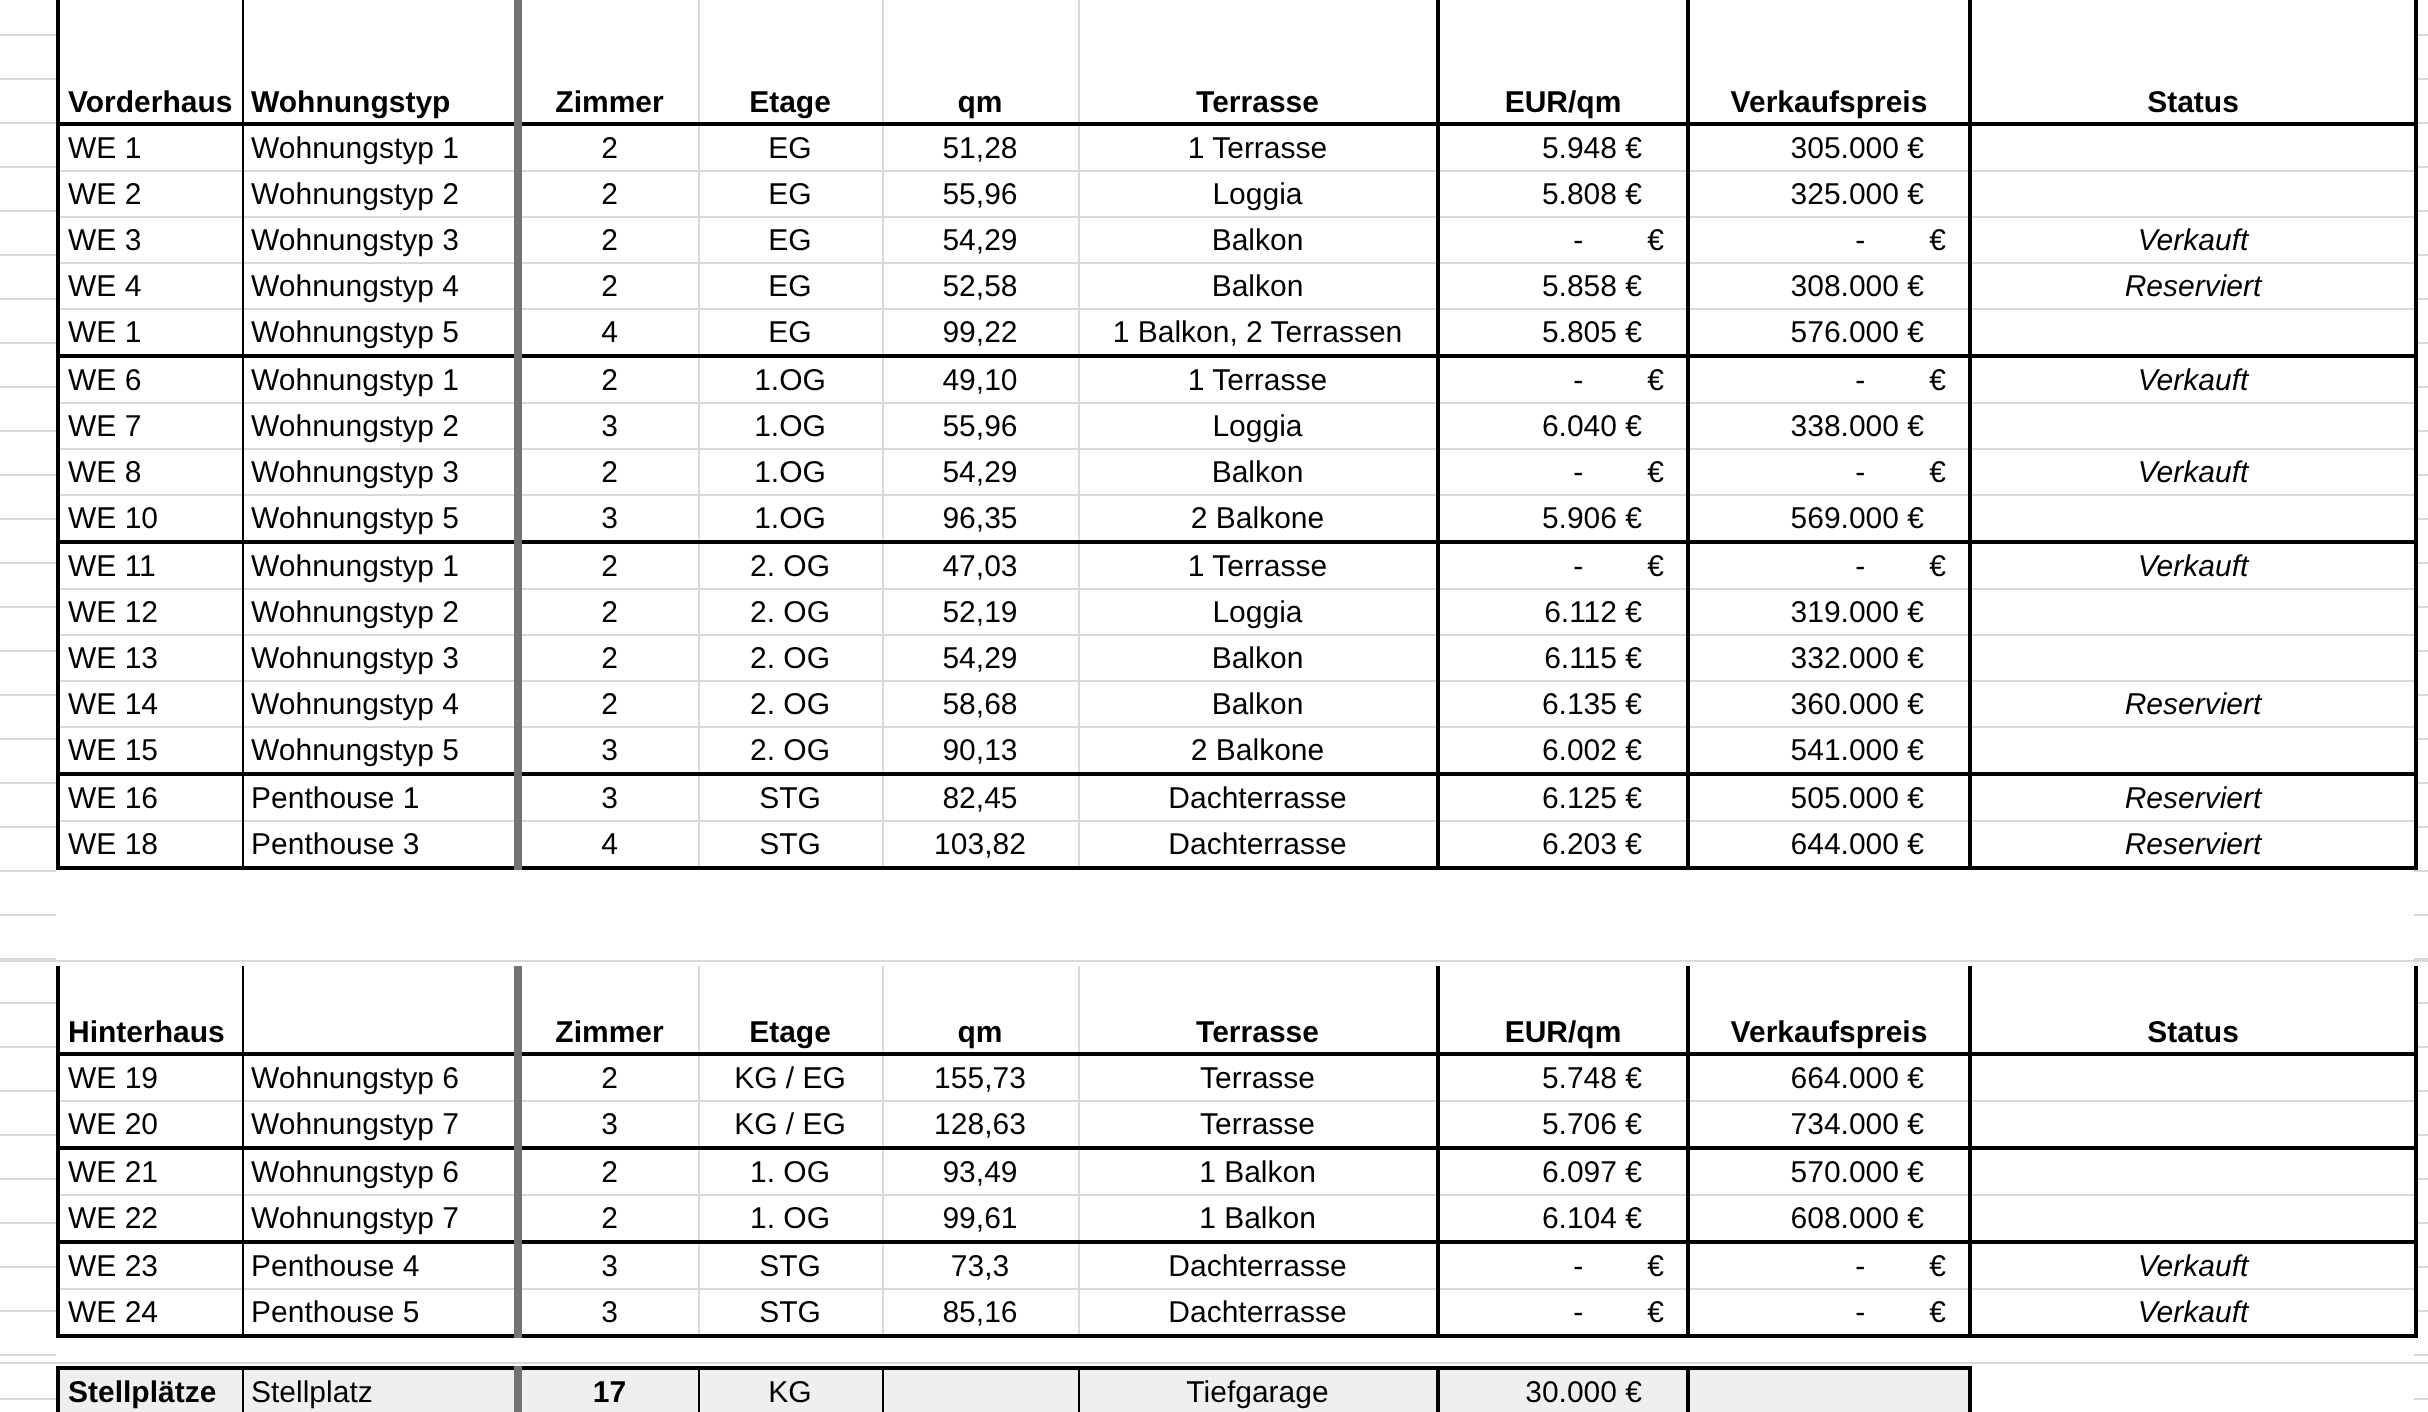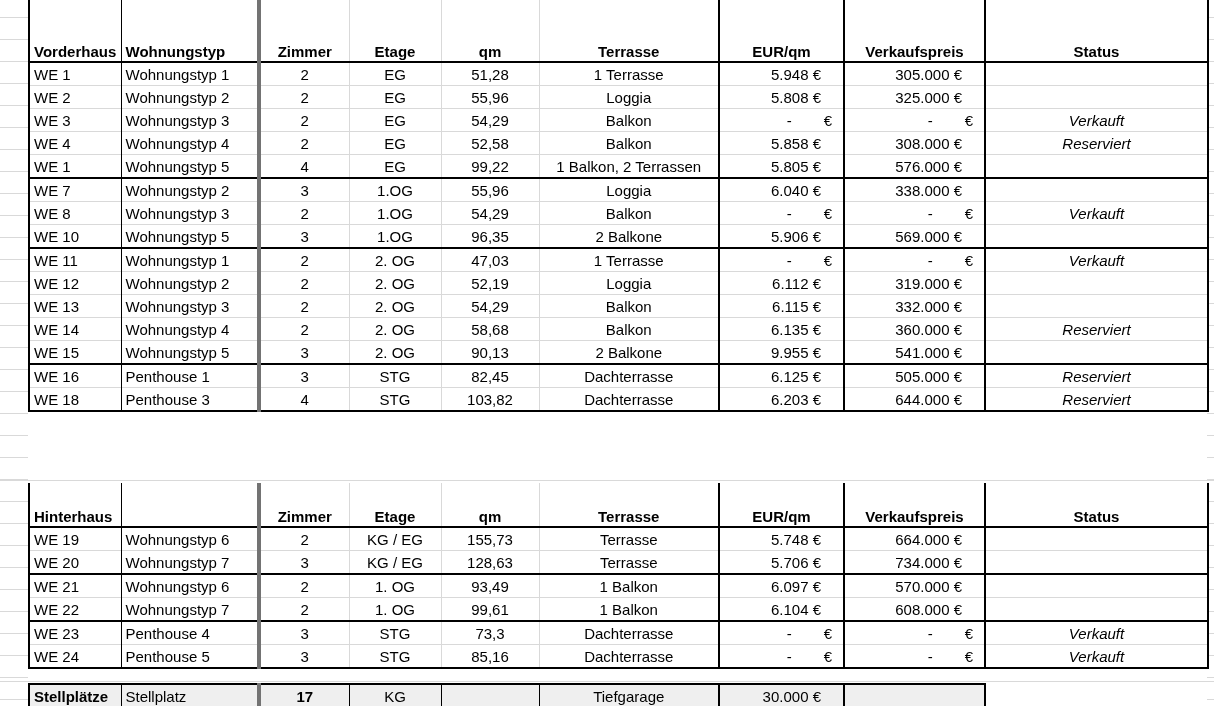--- a/index.html
+++ b/index.html
@@ -131,20 +131,31 @@
         <td class="c4 ctr">EG</td>
         <td class="c5 ctr">99,22</td>
         <td class="c6 ctr">1 Balkon, 2 Terrassen</td>
         <td class="c7 num">5.805 €</td>
         <td class="c8 num">576.000 €</td>
         <td class="status"></td>
       </tr>
     </tbody>
   <tbody>
       <tr>
+        <td class="c1 left">WE 6</td>
+        <td class="c2 left">Wohnungstyp 1</td>
+        <td class="c3 ctr">2</td>
+        <td class="c4 ctr">1.OG</td>
+        <td class="c5 ctr">49,10</td>
+        <td class="c6 ctr">1 Terrasse</td>
+        <td class="c7  dashcell"><span>-</span><span class="dash-gap"></span><span>€</span></td>
+        <td class="c8  dashcell"><span>-</span><span class="dash-gap"></span><span>€</span></td>
+        <td class="status">Verkauft</td>
+      </tr>
+      <tr>
         <td class="c1 left">WE 7</td>
         <td class="c2 left">Wohnungstyp 2</td>
         <td class="c3 ctr">3</td>
         <td class="c4 ctr">1.OG</td>
         <td class="c5 ctr">55,96</td>
         <td class="c6 ctr">Loggia</td>
         <td class="c7 num">6.040 €</td>
         <td class="c8 num">338.000 €</td>
         <td class="status"></td>
       </tr>
@@ -216,21 +227,21 @@
         <td class="c8 num">360.000 €</td>
         <td class="status">Reserviert</td>
       </tr>
       <tr>
         <td class="c1 left">WE 15</td>
         <td class="c2 left">Wohnungstyp 5</td>
         <td class="c3 ctr">3</td>
         <td class="c4 ctr">2. OG</td>
         <td class="c5 ctr">90,13</td>
         <td class="c6 ctr">2 Balkone</td>
-        <td class="c7 num">9.955 €</td>
+        <td class="c7 num">6.002 €</td>
         <td class="c8 num">541.000 €</td>
         <td class="status"></td>
       </tr>
     </tbody>
   <tbody>
       <tr>
         <td class="c1 left">WE 16</td>
         <td class="c2 left">Penthouse 1</td>
         <td class="c3 ctr">3</td>
         <td class="c4 ctr">STG</td>

